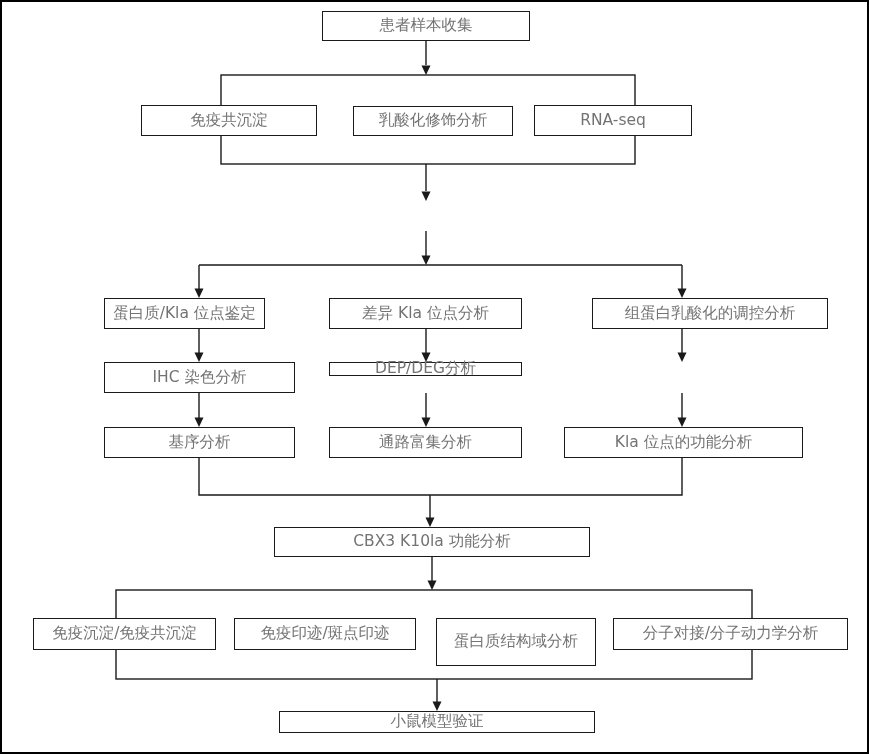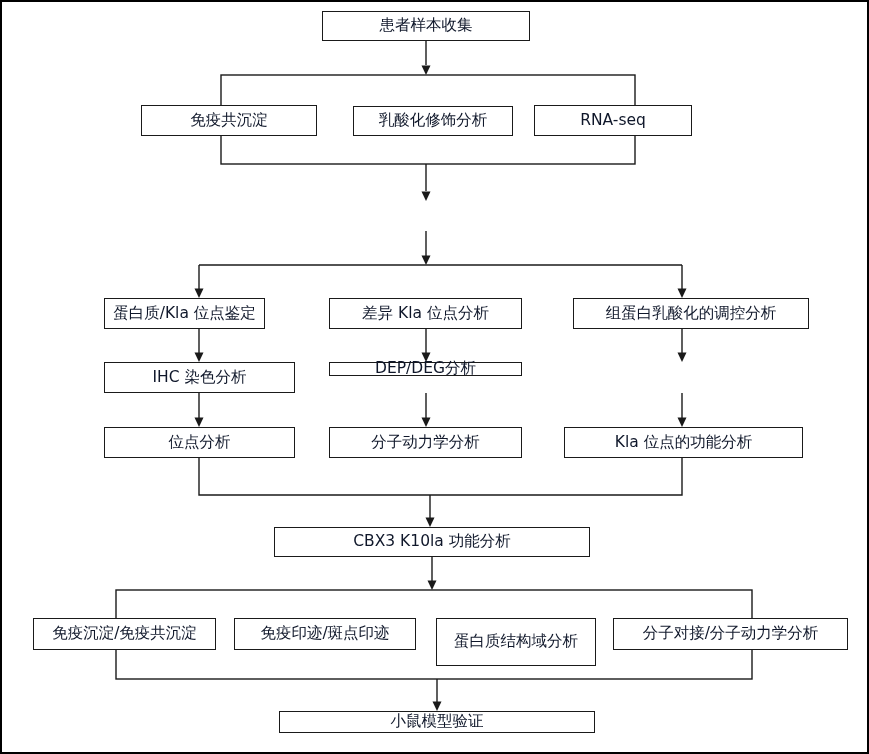--- a/index.html
+++ b/index.html
@@ -29,21 +29,21 @@
   }
   .node {
     position: absolute;
     background: #ffffff;
     border: 1.5px solid #1a1a1a;
     box-sizing: border-box;
     display: flex;
     align-items: center;
     justify-content: center;
     font-size: 15.5px;
-    color: #0f172a;
+    color: #737373;
     white-space: nowrap;
     text-align: left;
     line-height: 1;
   }
 </style>
 </head>
 <body>
 
 <div class="canvas">
 
@@ -111,27 +111,27 @@
 
   <div class="node" style="left:320px;top:9px;width:208px;height:30px">患者样本收集</div>
 
   <div class="node" style="left:139px;top:103px;width:176px;height:31px">免疫共沉淀</div>
   <div class="node" style="left:351px;top:104px;width:160px;height:30px">乳酸化修饰分析</div>
   <div class="node" style="left:532px;top:103px;width:158px;height:31px">RNA-seq</div>
 
 
   <div class="node" style="left:102px;top:296px;width:161px;height:31px">蛋白质/Kla 位点鉴定</div>
   <div class="node" style="left:327px;top:296px;width:193px;height:31px">差异 Kla 位点分析</div>
-  <div class="node" style="left:571px;top:296px;width:236px;height:31px">组蛋白乳酸化的调控分析</div>
+  <div class="node" style="left:590px;top:296px;width:236px;height:31px">组蛋白乳酸化的调控分析</div>
 
   <div class="node" style="left:102px;top:360px;width:191px;height:31px">IHC 染色分析</div>
   <div class="node" style="left:327px;top:360px;width:193px;height:14px">DEP/DEG分析</div>
 
-  <div class="node" style="left:102px;top:425px;width:191px;height:31px">位点分析</div>
-  <div class="node" style="left:327px;top:425px;width:193px;height:31px">分子动力学分析</div>
+  <div class="node" style="left:102px;top:425px;width:191px;height:31px">基序分析</div>
+  <div class="node" style="left:327px;top:425px;width:193px;height:31px">通路富集分析</div>
   <div class="node" style="left:562px;top:425px;width:239px;height:31px">Kla 位点的功能分析</div>
 
   <div class="node" style="left:272px;top:525px;width:316px;height:30px">CBX3 K10la 功能分析</div>
 
   <div class="node" style="left:31px;top:616px;width:183px;height:32px">免疫沉淀/免疫共沉淀</div>
   <div class="node" style="left:232px;top:616px;width:182px;height:32px">免疫印迹/斑点印迹</div>
   <div class="node" style="left:434px;top:616px;width:160px;height:48px">蛋白质结构域分析</div>
   <div class="node" style="left:611px;top:616px;width:235px;height:32px">分子对接/分子动力学分析</div>
 
   <div class="node" style="left:277px;top:709px;width:316px;height:22px">小鼠模型验证</div>

